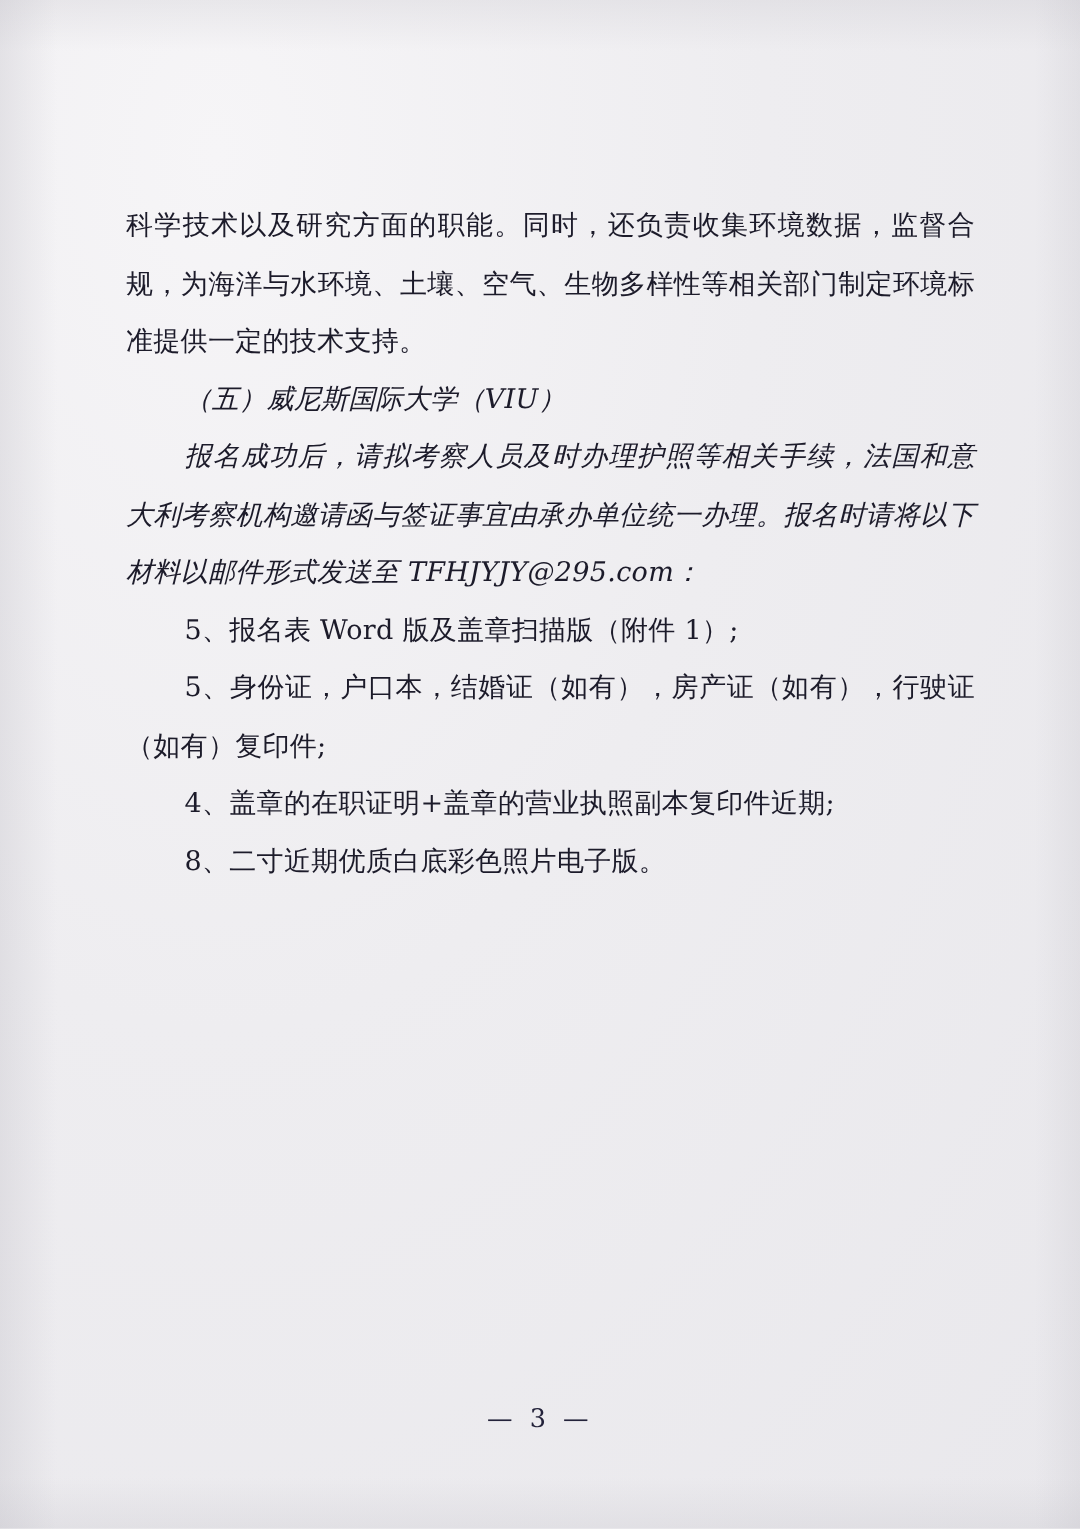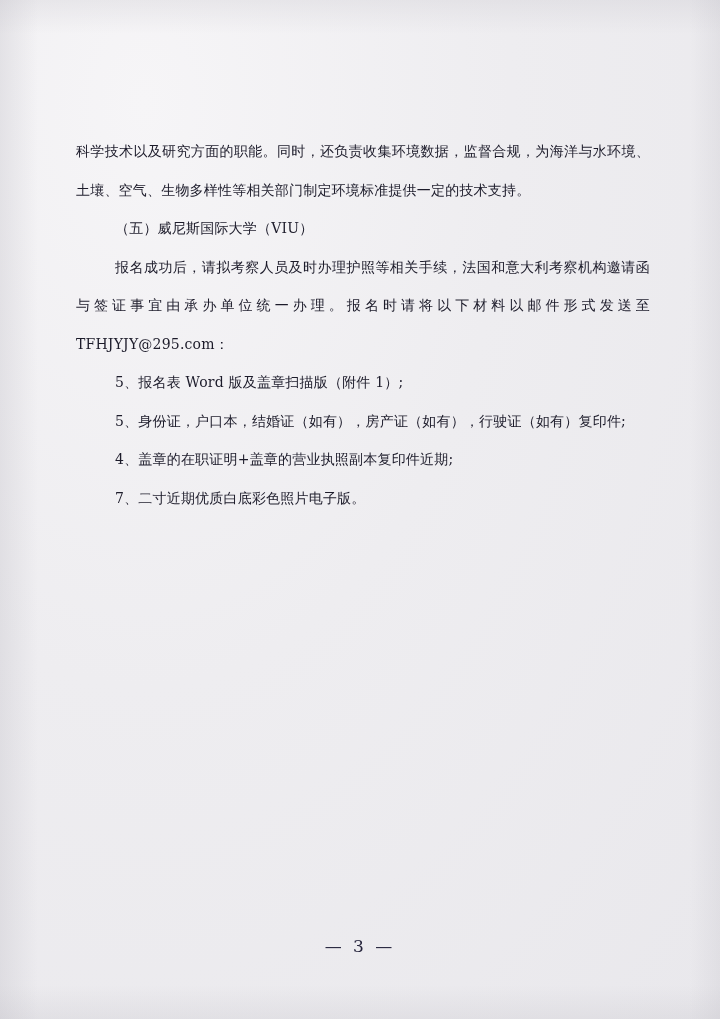--- a/index.html
+++ b/index.html
@@ -33,31 +33,32 @@
       linear-gradient(0deg, rgba(195,193,200,0.25) 0px, rgba(255,255,255,0) 34px);
     pointer-events: none;
   }
   .content {
     position: absolute;
     left: 72px;
     top: 132px;
     width: 578px;
   }
   p {
-    margin: 0 0 0 4px;
-    font-size: 14px;
+    margin: 0 0 0 12px;
+    font-size: 18px;
     line-height: 38.5px;
     color: #1c1b2a;
     letter-spacing: 0.2px;
     text-align: justify;
     text-justify: inter-character;
     font-family: "DejaVu Serif", "Liberation Serif", serif;
   }
   .indent {
     text-indent: 39px;
+    font-style: italic;
   }
   .bold {
     font-weight: bold;
     letter-spacing: 1.2px;
   }
   .list-item {
     text-indent: 39px;
   }
   .footer {
     position: absolute;
@@ -82,19 +83,19 @@
 
     <p class="indent">（五）威尼斯国际大学（VIU）</p>
 
 
 
     <p class="indent">报名成功后，请拟考察人员及时办理护照等相关手续，法国和意大利考察机构邀请函与签证事宜由承办单位统一办理。报名时请将以下材料以邮件形式发送至 TFHJYJY@295.com：</p>
 
     <p class="list-item">5、报名表 Word 版及盖章扫描版（附件 1）;</p>
     <p class="list-item">5、身份证，户口本，结婚证（如有），房产证（如有），行驶证（如有）复印件;</p>
     <p class="list-item">4、盖章的在职证明+盖章的营业执照副本复印件近期;</p>
-    <p class="list-item">7、二寸近期优质白底彩色照片电子版。</p>
+    <p class="list-item">8、二寸近期优质白底彩色照片电子版。</p>
 
   </div>
 
   <div class="footer">— 3 —</div>
 
 </div>
 
 </body></html>

